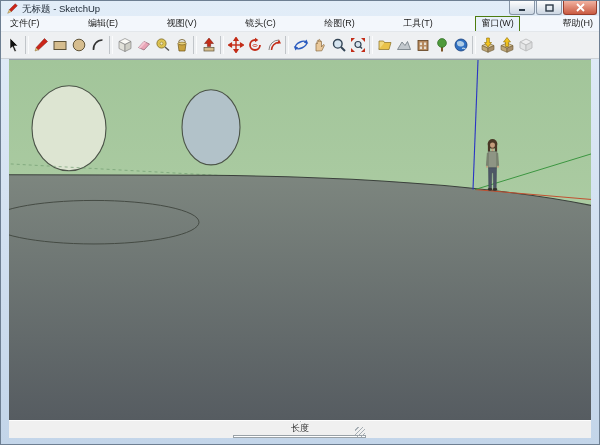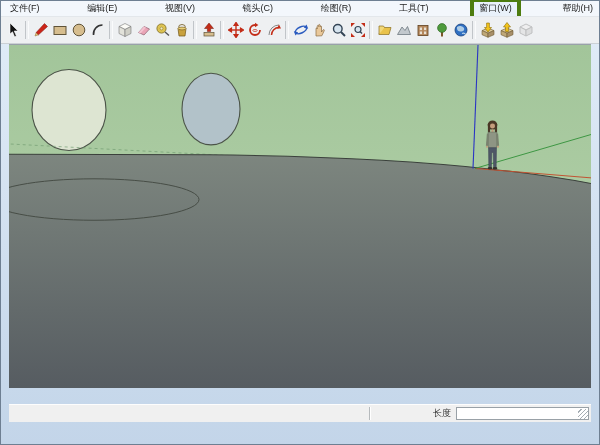--- a/index.html
+++ b/index.html
@@ -17,56 +17,82 @@
   .win-btns { display:flex; gap:1px; }
   .win-btn { width:26px; height:14px; box-sizing:border-box; border:1px solid #8795a6;
              border-top:none; border-radius:0 0 3px 3px;
              background:linear-gradient(#fdfdfd,#ccd7e3);
              display:flex; align-items:center; justify-content:center; }
   .win-btn.close { width:34px; background:linear-gradient(#f2b2a0,#c95a41); border-color:#973d2b; }
   
   .menubar { height:15px; background:#f3f7fc; display:flex; align-items:center;
              font-size:9px; color:#1d1d1d; padding-left:3px;justify-content:space-between; }
   .menu-item { padding:1px 6px 2px; white-space:nowrap; cursor:default; }
-  .menu-item.boxed { border:4px solid #4d7c0f; background:#e9f1fa; padding:0 5px 1px; }
+  .menu-item.boxed { border:1px solid #4d7c0f; background:#e9f1fa; padding:0 5px 1px; }
   
   .toolbar { height:28px; box-sizing:border-box; background:#eef0f2;
              border-top:1px solid #e3e7eb; border-bottom:1px solid #ccd1d5;
              display:flex; align-items:center; padding-left:3px; }
   .tool { width:19px; height:21px; display:flex; align-items:center; justify-content:center; }
   .tool svg { display:block; }
   .tb-sep { width:2px; height:18px; margin:0 2px; border-left:1px solid #c1c5c9;
             border-right:1px solid #fafbfc; }
   
   .viewport { flex:1; margin:0 8px; position:relative; overflow:hidden;
               border-top:1px solid #99a1a9; background:#a8caa0; }
   .viewport svg { position:absolute; inset:0; }
   
-  .statusbar { height:17px; margin:16px 8px; background:#f0f0f0; display:flex;
+  .statusbar { height:17px; margin:0 8px; background:#f0f0f0; display:flex;
                align-items:center; font-size:9px; color:#333;
-               border-top:1px solid #fdfdfd; }
+               border-top:1px solid #fdfdfd;flex-direction:column; }
   .sb-left { flex:1; }
   .sb-sep { width:1px; height:13px; background:#b6babd; box-shadow:1px 0 0 #fff; }
   .sb-gap { width:58px; }
   .sb-label { padding:0 5px; white-space:nowrap; }
   .sb-input-wrap { width:133px; height:13px; box-sizing:border-box; border:1px solid #99a1a7;
                    background:#fff; position:relative; margin-right:2px; }
   .sb-input-wrap input { position:absolute; inset:0; width:100%; height:100%; border:none;
                          font-size:9px; padding:0 11px 0 3px; box-sizing:border-box;
                          outline:none; background:transparent;
                          font-family:"Liberation Sans","DejaVu Sans",sans-serif; }
   .grip { position:absolute; right:0; bottom:0; width:10px; height:10px;
           background:repeating-linear-gradient(135deg,transparent 0,transparent 2px,#a6aeb4 2px,#a6aeb4 3px); }
   .bottom-pad { height:6px; }
 </style>
 </head>
 <body>
 
 <div class="window">
 
+  <div class="titlebar">
+    <span class="title-icon">
+      <svg width="11" height="11" viewBox="0 0 16 16">
+        <polygon points="1,15 3.5,9.5 6.5,12.5" fill="#e8c87a" stroke="#8a6a30" stroke-width="0.6"></polygon>
+        <polygon points="3.5,9.5 12,1 15,4 6.5,12.5" fill="#cc2418" stroke="#7a140c" stroke-width="0.6"></polygon>
+      </svg>
+    </span>
+    <span class="title-text">无标题 - SketchUp</span>
+    <span class="win-btns">
+      <span class="win-btn">
+        <svg width="10" height="8" viewBox="0 0 10 8">
+            <rect x="2" y="5" width="6" height="2" fill="#2c3947"></rect>
+          </svg>
+      </span>
+      <span class="win-btn">
+        <svg width="9" height="8" viewBox="0 0 9 8">
+            <rect x="1" y="1" width="7" height="6" fill="none" stroke="#2c3947" stroke-width="1.4"></rect>
+          </svg>
+      </span>
+      <span class="win-btn close">
+        <svg width="9" height="9" viewBox="0 0 9 9">
+            <path d="M1,1 L8,8 M8,1 L1,8" stroke="#fff" stroke-width="1.8"></path>
+          </svg>
+      </span>
+    </span>
+  </div>
 
   <div class="menubar">
       <div class="menu-item">文件(F)</div>
       <div class="menu-item">编辑(E)</div>
       <div class="menu-item">视图(V)</div>
       <div class="menu-item">镜头(C)</div>
       <div class="menu-item">绘图(R)</div>
       <div class="menu-item">工具(T)</div>
       <div class="menu-item boxed">窗口(W)</div>
       <div class="menu-item">帮助(H)</div>

